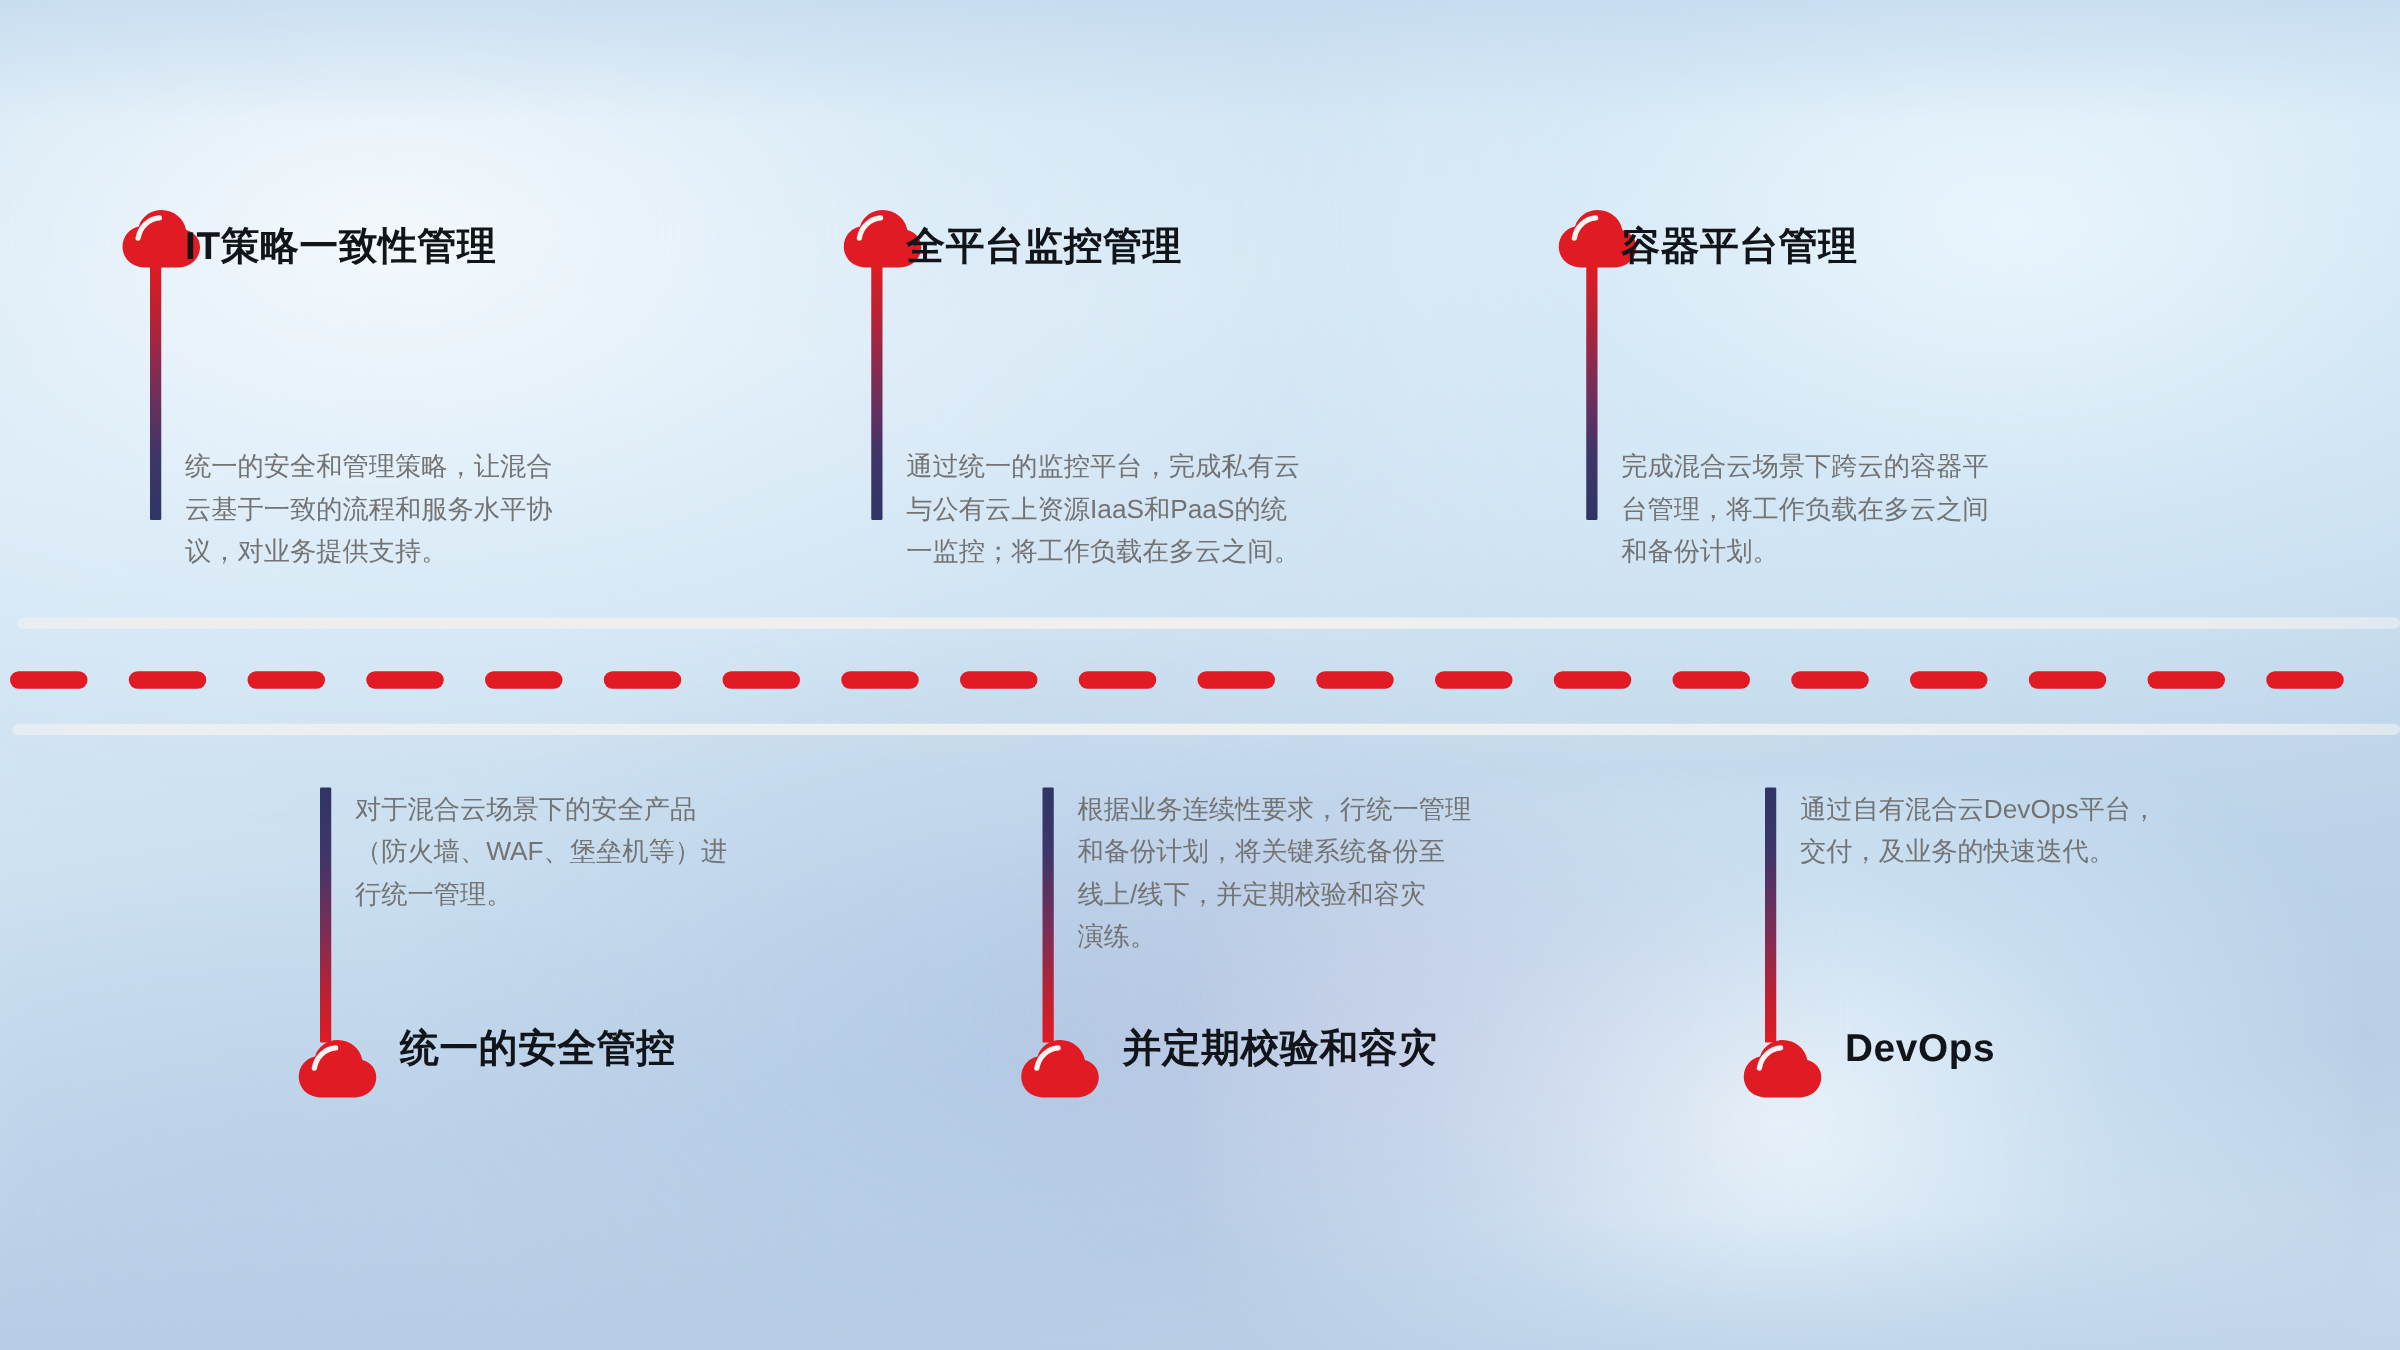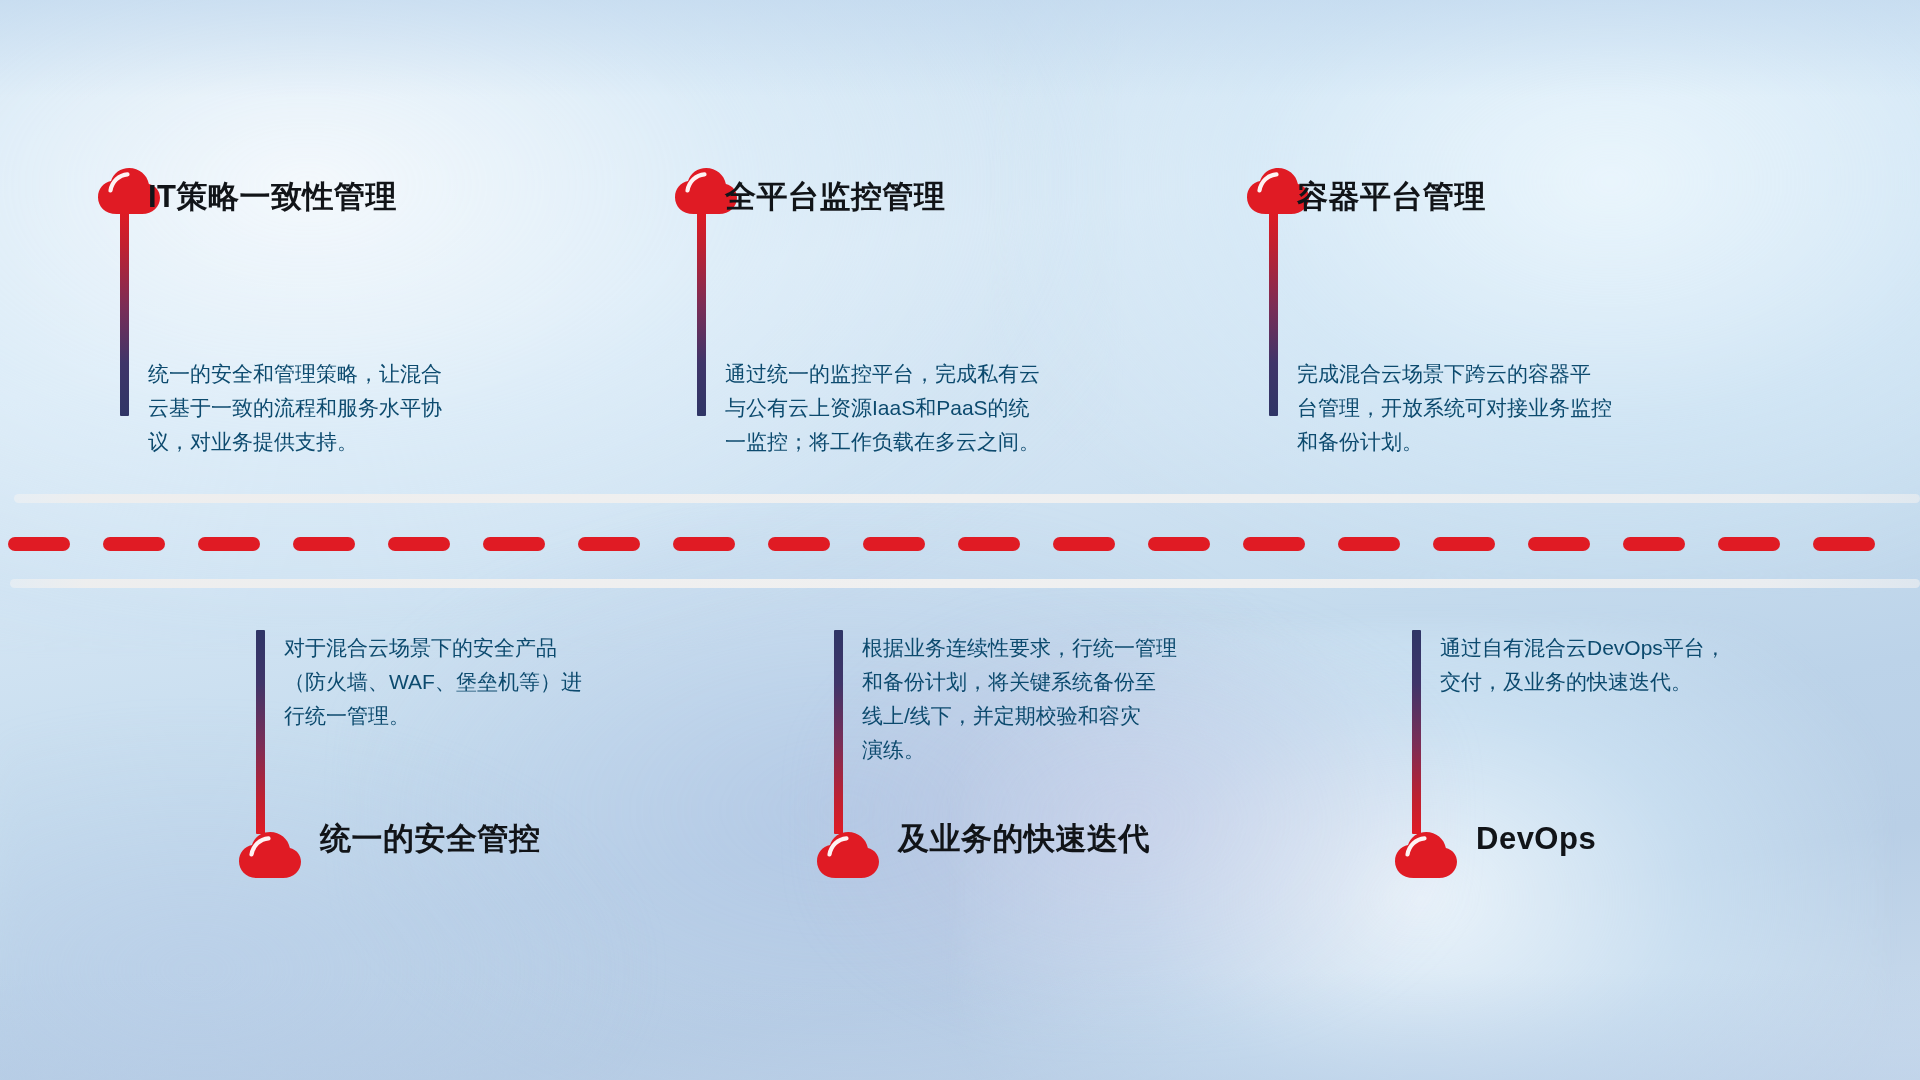--- a/index.html
+++ b/index.html
@@ -202,21 +202,21 @@
     font-weight: 700;
     color: #111418;
     letter-spacing: 0.5px;
     white-space: nowrap;
     line-height: 1.2;
   }
   .body {
     position: absolute;
     font-size: 21px;
     line-height: 1.62;
-    color: #0c4a6e;
+    color: #737373;
     font-weight: 400;
   }
   .body .ln { display: block; white-space: nowrap; }
 </style>
 </head>
 <body>
 
 <div id="stage">
 
   <div class="bg-base"></div>
@@ -266,21 +266,21 @@
       <div class="pin" style="left:0; top:166px;">
         <svg class="cloud" viewBox="0 0 66 50">
           <path d="M20.5 48 C9.2 48 2 40.6 2 31.2 C2 23.0 7.6 16.6 15.0 15.1 C17.4 7.3 24.6 2 33.2 2 C43.0 2 51.2 8.8 52.9 18.0 C59.6 19.6 64 25.2 64 31.8 C64 40.8 56.6 48 46.0 48 Z" fill="#e01b24"></path>
           <path d="M14.5 24.5 C16.0 15.5 23.0 9.0 31.5 8.3" fill="none" stroke="#ffffff" stroke-width="4.2" stroke-linecap="round" opacity="0.95"></path>
         </svg>
         <div class="stem down" style="top:46px; height:204px;"></div>
       </div>
       <div class="heading" style="left:52px; top:178px;">容器平台管理</div>
       <div class="body" style="left:52px; top:357px; width:420px;">
         <span class="ln">完成混合云场景下跨云的容器平</span>
-        <span class="ln">台管理，开放系统可对接业务监控</span>
+        <span class="ln">台管理，将工作负载在多云之间</span>
         <span class="ln">和备份计划。</span>
       </div>
     </div>
 
   </div>
 
   <div class="road">
     <div class="road-edge top"></div>
     <div class="road-dashes" id="road-dashes">
         <div class="dash" style="background: rgb(224, 27, 36);"></div>
@@ -332,21 +332,21 @@
           <path d="M20.5 48 C9.2 48 2 40.6 2 31.2 C2 23.0 7.6 16.6 15.0 15.1 C17.4 7.3 24.6 2 33.2 2 C43.0 2 51.2 8.8 52.9 18.0 C59.6 19.6 64 25.2 64 31.8 C64 40.8 56.6 48 46.0 48 Z" fill="#e01b24"></path>
           <path d="M14.5 24.5 C16.0 15.5 23.0 9.0 31.5 8.3" fill="none" stroke="#ffffff" stroke-width="4.2" stroke-linecap="round" opacity="0.95"></path>
         </svg>
       </div>
       <div class="body" style="left:52px; top:43px; width:420px;">
         <span class="ln">根据业务连续性要求，行统一管理</span>
         <span class="ln">和备份计划，将关键系统备份至</span>
         <span class="ln">线上/线下，并定期校验和容灾</span>
         <span class="ln">演练。</span>
       </div>
-      <div class="heading" style="left:88px; top:232px;">及业务的快速迭代</div>
+      <div class="heading" style="left:88px; top:232px;">并定期校验和容灾</div>
     </div>
 
     <div class="col" style="left:1388px;">
       <div class="pin" style="left:0; top:42px;">
         <div class="stem up" style="top:0; height:204px;"></div>
         <svg class="cloud" style="position:absolute; top:200px; left:5px;" viewBox="0 0 66 50">
           <path d="M20.5 48 C9.2 48 2 40.6 2 31.2 C2 23.0 7.6 16.6 15.0 15.1 C17.4 7.3 24.6 2 33.2 2 C43.0 2 51.2 8.8 52.9 18.0 C59.6 19.6 64 25.2 64 31.8 C64 40.8 56.6 48 46.0 48 Z" fill="#e01b24"></path>
           <path d="M14.5 24.5 C16.0 15.5 23.0 9.0 31.5 8.3" fill="none" stroke="#ffffff" stroke-width="4.2" stroke-linecap="round" opacity="0.95"></path>
         </svg>
       </div>

